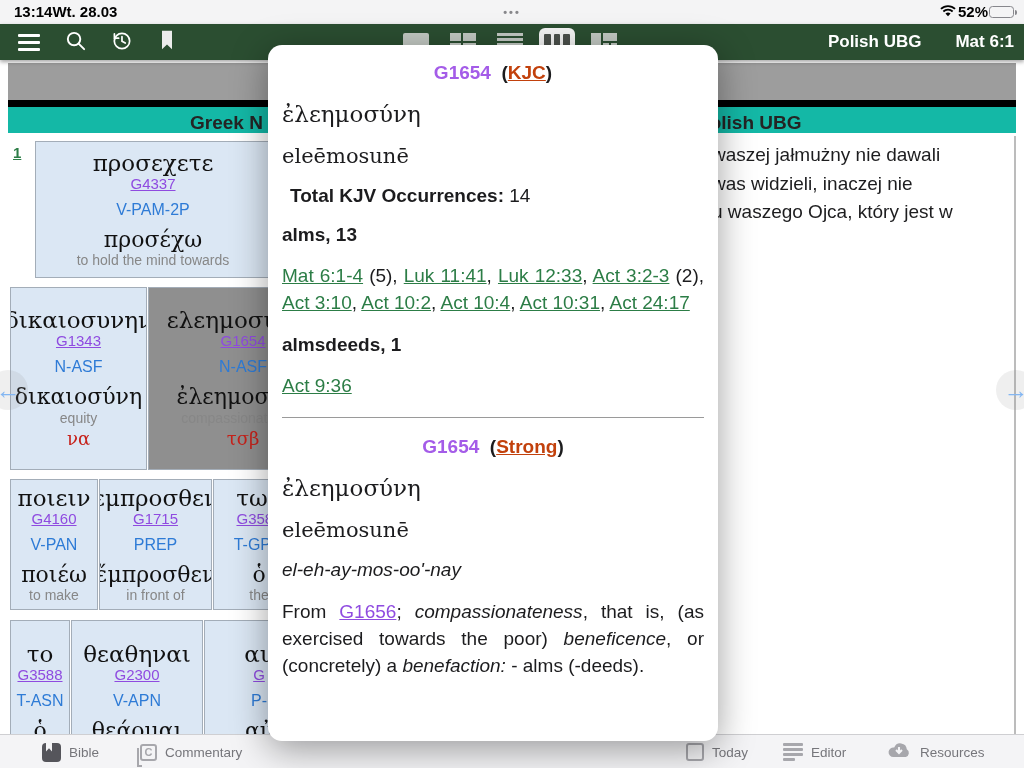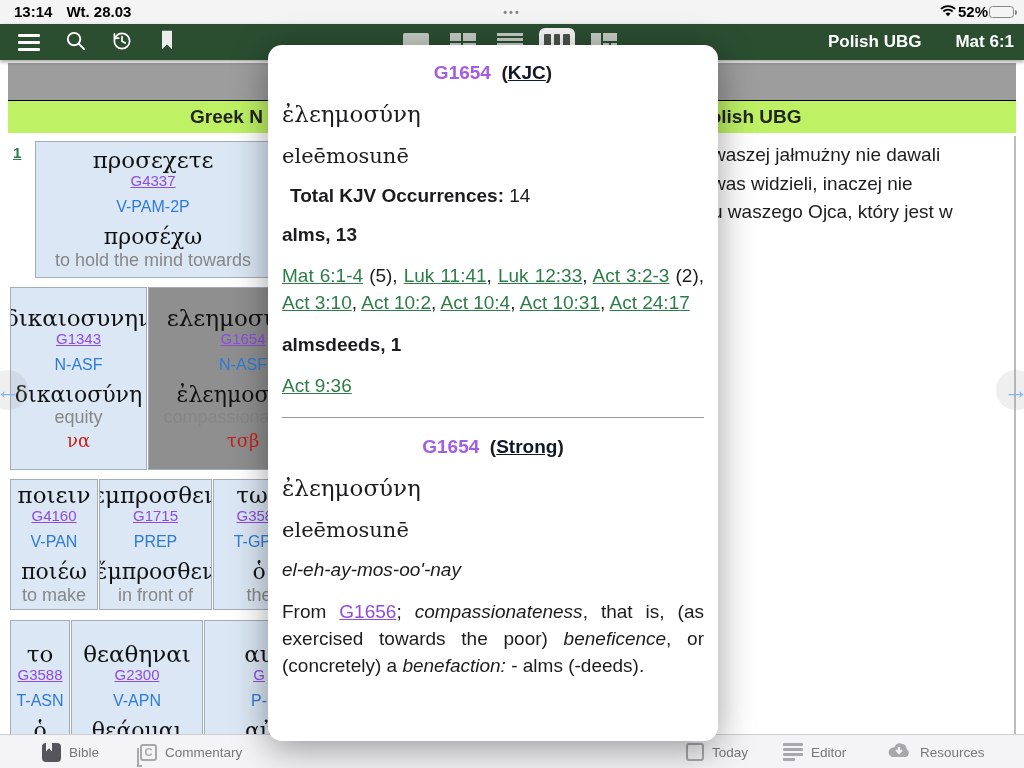--- a/index.html
+++ b/index.html
@@ -2,21 +2,21 @@
 <html style="--toolbar-green: #2b4e31;"><head>
 <meta charset="utf-8">
 <style>
   * { margin:0; padding:0; box-sizing:border-box; }
   html,body { width:1024px; height:768px; overflow:hidden; }
   body { font-family:"Liberation Sans", sans-serif; background:#fff; position:relative; }
 
   
   .statusbar { position:absolute; left:0; top:0; width:1024px; height:24px; background:#f4f4f5;
     display:flex; align-items:center; font-size:15px; font-weight:600; color:#000; }
-  .sb-left { position:absolute; left:14px; top:3px; display:flex; gap:14px; }
+  .sb-left { position:absolute; left:14px; top:3px; display:flex; }
   .sb-dots { position:absolute; left:0; right:0; top:6px; text-align:center; color:#86868a; font-size:11px; letter-spacing:2px; }
   .sb-right { position:absolute; right:10px; top:3px; display:flex; align-items:center; gap:1px; }
   .battery { width:25px; height:12px; border:1px solid #87878c; border-radius:3.5px; position:relative; padding:1px; }
   .battery .fill { height:100%; width:52%; background:#000; border-radius:1.5px; }
   .battery:after { content:""; position:absolute; right:-4px; top:3px; width:2.5px; height:5px; background:#87878c; border-radius:0 2px 2px 0; }
 
   
   .toolbar { position:absolute; left:0; top:24px; width:1024px; height:36px; background:var(--toolbar-green,#2b4e31);
     box-shadow:0 2px 4px rgba(0,0,0,.35); z-index:10; }
   .tb-left { position:absolute; left:16px; top:0; height:36px; display:flex; align-items:center; gap:20px; }
@@ -32,54 +32,54 @@
   .lo-rows { display:flex; flex-direction:column; gap:2px; width:26px; }
   .lo-rows i { height:2.8px; background:#c3c9c3; }
   .lo-cols { display:flex; gap:3px; justify-content:center; align-items:center; height:19px; }
   .lo-cols i { width:6.5px; height:17px; background:#4c514c; border-radius:1px; }
   .tb-right { position:absolute; right:10px; top:0; height:36px; display:flex; align-items:center; gap:34px;
     color:#fff; font-size:17px; font-weight:600; }
   .tb-right > div { cursor:pointer; }
 
   
   .hdr-blank { position:absolute; left:8px; top:63px; width:1008px; height:37px; background:#9d9d9d; }
-  .hdr-title { position:absolute; left:8px; top:100px; width:1008px; height:33px; background:#bef264; border-top:1px solid #000000; }
+  .hdr-title { position:absolute; left:8px; top:100px; width:1008px; height:33px; background:#14b8a6; border-top:7px solid #000000; }
   .pane-title { position:absolute; top:5px; font-size:19px; font-weight:bold; color:#242424; }
 
   
   .verse-num { position:absolute; left:13px; top:144px; font-size:15px; font-weight:bold; color:#2c7d46; text-decoration:underline; cursor:pointer; }
   .t-cell { position:absolute; background:#dbe7f4; border:1px solid #a3adb8; display:flex; flex-direction:column;
     align-items:center; justify-content:center; overflow:hidden; cursor:pointer; }
   .t-cell.selected { background:#8f8f8f; }
   .g-word { font-family:"DejaVu Serif","Liberation Serif",serif; font-size:23px; color:#111; line-height:1.05; white-space:nowrap; }
   .g-strong { font-size:15px; color:#8f4be0; text-decoration:underline; margin-bottom:9px; cursor:pointer; }
   .g-morph { font-size:16px; color:#2e7bd6; margin-bottom:9px; }
   .g-lemma { font-family:"DejaVu Serif","Liberation Serif",serif; font-size:22px; color:#111; line-height:1.1; white-space:nowrap; }
-  .g-gloss { font-size:18px; color:#878787; white-space:nowrap; }
+  .g-gloss { font-size:14px; color:#878787; white-space:nowrap; }
   .g-var { font-family:"DejaVu Serif","Liberation Serif",serif; font-size:18px; color:#c6211a; margin-top:2px; }
 
   
   .polish-lines { position:absolute; left:712px; top:141px; font-size:19px; color:#1d1d1f; line-height:28.5px; white-space:nowrap; }
   .pane-scroll-line { position:absolute; left:1014px; top:136px; width:1.5px; height:600px; background:#bcbcbc; }
 
   
   .nav-arr { position:absolute; width:40px; height:40px; border-radius:50%; background:rgba(140,140,140,.14);
     display:flex; align-items:center; justify-content:center; font-size:25px; color:#83b6f2; z-index:5; cursor:pointer; }
   .nav-left { left:-12px; top:370px; }
   .nav-right { right:-12px; top:370px; }
 
   
   .popup { position:absolute; left:268px; top:45px; width:450px; height:696px; background:#fff; border-radius:14px;
     box-shadow:0 8px 36px rgba(0,0,0,.38); z-index:50; padding:17px 14px 10px; overflow:hidden; }
   .popup:before { content:""; position:absolute; left:-14px; top:272px; border:15px solid transparent;
     border-right:15px solid #fff; border-left:none; }
   .popup p { margin:0 0 17px; font-size:19px; color:#1c1c1e; }
   .entry-header { text-align:center; font-weight:bold; }
   .code { color:#a45ce8; }
-  .src-link { color:#0f172a; text-decoration:underline; cursor:pointer; }
+  .src-link { color:#c2410c; text-decoration:underline; cursor:pointer; }
   .greek-line { color:#3a6fae; font-family:"DejaVu Serif","Liberation Serif",serif; font-size:23px !important; }
   .translit-line { color:#3a6fae; font-family:"DejaVu Serif","Liberation Serif",serif; font-size:21px !important; }
   .bold { font-weight:bold;margin-left:8px; }
   .refs { text-align:justify; line-height:1.42; }
   .ref-link { color:#2c7d46; text-decoration:underline; cursor:pointer; }
   .popup hr { border:none; border-top:1px solid #9a9a9a; margin:1px 0 18px; }
   .pron { font-style:italic; }
   .definition { text-align:justify; line-height:1.43; margin-bottom:0 !important; }
   .def-italic { font-style:italic; }
   .def-link { color:#8f4be0; text-decoration:underline; cursor:pointer; }

